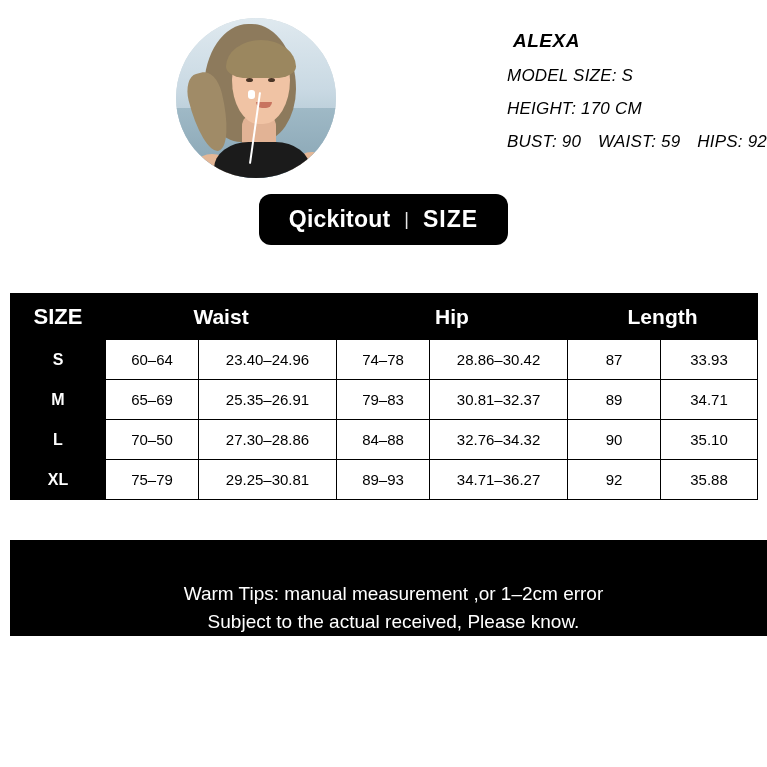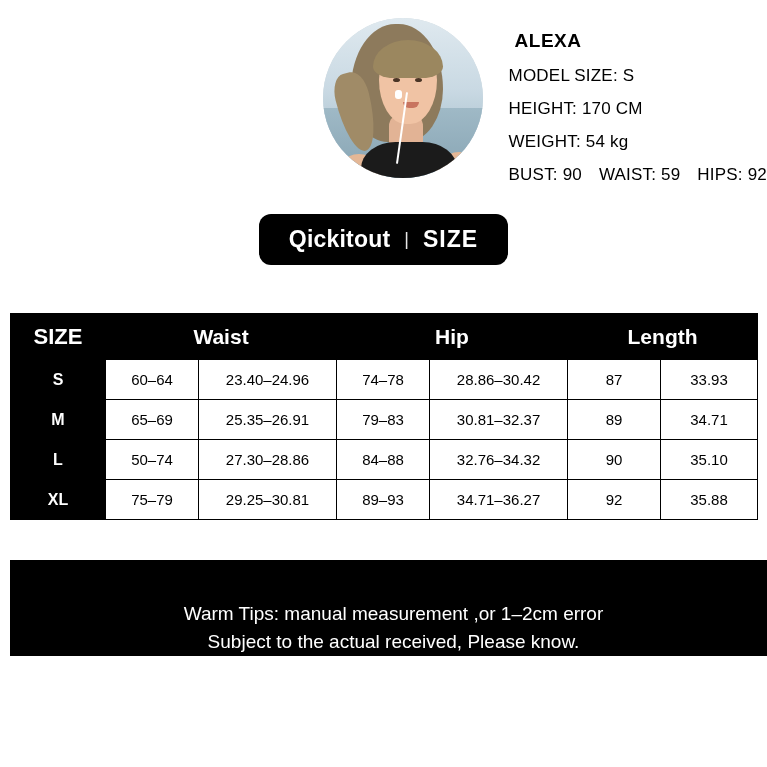--- a/index.html
+++ b/index.html
@@ -20,21 +20,22 @@
     width: 767px;
     height: 767px;
     box-sizing: border-box;
   }
 
   
   .model-header {
     display: flex;
     align-items: flex-start;
     padding: 18px 0 0 4px;
-    justify-content: flex-end;
+    justify-content: space-between;
+    font-style: italic;
   }
   .avatar-wrap {
     width: 160px;
     height: 160px;
     margin-left: 172px;
     border-radius: 50%;
     overflow: hidden;
     position: relative;
     flex: 0 0 auto;
     background: #cfd9de;
@@ -277,23 +278,20 @@
 
     <div class="model-info">
       <div class="model-name">ALEXA</div>
       <div class="model-line">
         <span class="seg">MODEL SIZE: S</span>
       </div>
       <div class="model-line">
         <span class="seg">HEIGHT: 170 CM</span>
       </div>
       <div class="model-line">
-        <span class="seg">WEIGHT: 54 kg</span>
-      </div>
-      <div class="model-line">
         <span class="seg">BUST: 90</span>
         <span class="seg">WAIST: 59</span>
         <span class="seg">HIPS: 92</span>
       </div>
     </div>
   </div>
 
   <div class="brand-row">
     <div class="brand-pill">
       <span class="brand-name">Qickitout</span>
@@ -334,21 +332,21 @@
           <td class="sz">M</td>
           <td>65–69</td>
           <td>25.35–26.91</td>
           <td>79–83</td>
           <td>30.81–32.37</td>
           <td>89</td>
           <td>34.71</td>
         </tr>
         <tr class="body-row">
           <td class="sz">L</td>
-          <td>50–74</td>
+          <td>70–50</td>
           <td>27.30–28.86</td>
           <td>84–88</td>
           <td>32.76–34.32</td>
           <td>90</td>
           <td>35.10</td>
         </tr>
         <tr class="body-row">
           <td class="sz">XL</td>
           <td>75–79</td>
           <td>29.25–30.81</td>

